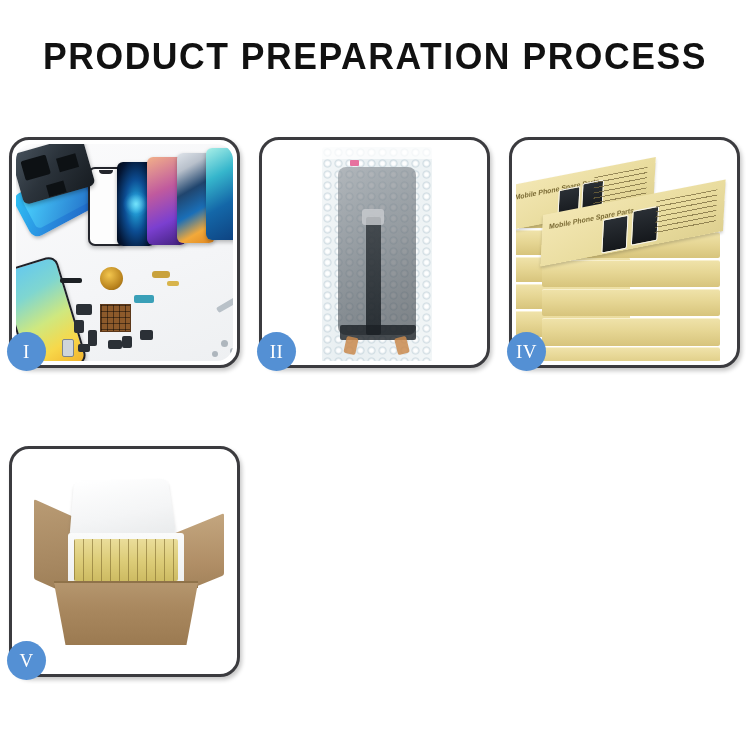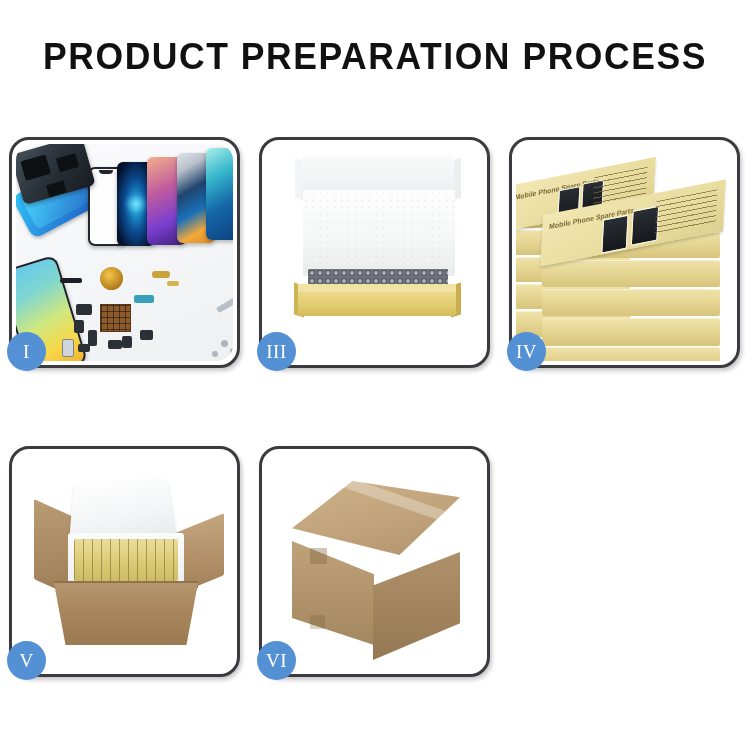--- a/index.html
+++ b/index.html
@@ -530,35 +530,36 @@
       <div class="part pt11"></div>
       <div class="part pt12"></div>
       <div class="part pt13"></div>
       <div class="part pt14"></div>
       <div class="part pt15"></div>
       <div class="part pt16"></div>
     </div>
     <div class="step-badge">I</div>
   </div>
 
-
   <div class="step-panel">
-    <div class="panel-photo p3">
-      <div class="b3-lid-left"></div>
-      <div class="b3-lid-right"></div>
-      <div class="b3-lid-back"></div>
-      <div class="b3-foam"></div>
-      <div class="b3-bubble"></div>
-      <div class="b3-tray-lcap"></div>
-      <div class="b3-tray-rcap"></div>
-      <div class="b3-tray-top"></div>
-      <div class="b3-tray-front"></div>
+    <div class="panel-photo p2">
+      <div class="bubble-bag">
+        <div class="lcd"></div>
+        <div class="lcd-flex"></div>
+        <div class="lcd-conn"></div>
+        <div class="lcd-bar"></div>
+        <div class="lcd-tab tab-a"></div>
+        <div class="lcd-tab tab-b"></div>
+        <div class="lcd-pink"></div>
+        <div class="bag-seal"></div>
+      </div>
     </div>
-    <div class="step-badge">III</div>
+    <div class="step-badge">II</div>
   </div>
+
 
   <div class="step-panel">
     <div class="panel-photo p4">
       <div class="stack">
 
         <div class="sbox sbox-side" style="left:-6px; top:60px; width:120px; height:23px;"></div>
         <div class="sbox sbox-side" style="left:-6px; top:86px; width:120px; height:24px;"></div>
         <div class="sbox sbox-side" style="left:-6px; top:113px; width:120px; height:24px;"></div>
         <div class="sbox sbox-side" style="left:-6px; top:140px; width:120px; height:24px;"></div>
         <div class="sbox sbox-side" style="left:-6px; top:167px; width:120px; height:25px;"></div>
@@ -593,25 +594,14 @@
       <div class="c5-flap-r"></div>
       <div class="c5-foamlid"></div>
       <div class="c5-innerfoam"></div>
       <div class="c5-content"></div>
       <div class="c5-rim"></div>
       <div class="c5-body"></div>
     </div>
     <div class="step-badge">V</div>
   </div>
 
-  <div class="step-panel">
-    <div class="panel-photo p6">
-      <div class="c6-top"></div>
-      <div class="c6-left"></div>
-      <div class="c6-right"></div>
-      <div class="c6-tape"></div>
-      <div class="c6-seam"></div>
-      <div class="c6-seam2"></div>
-    </div>
-    <div class="step-badge">VI</div>
-  </div>
 
 </div>
 
 </body></html>

